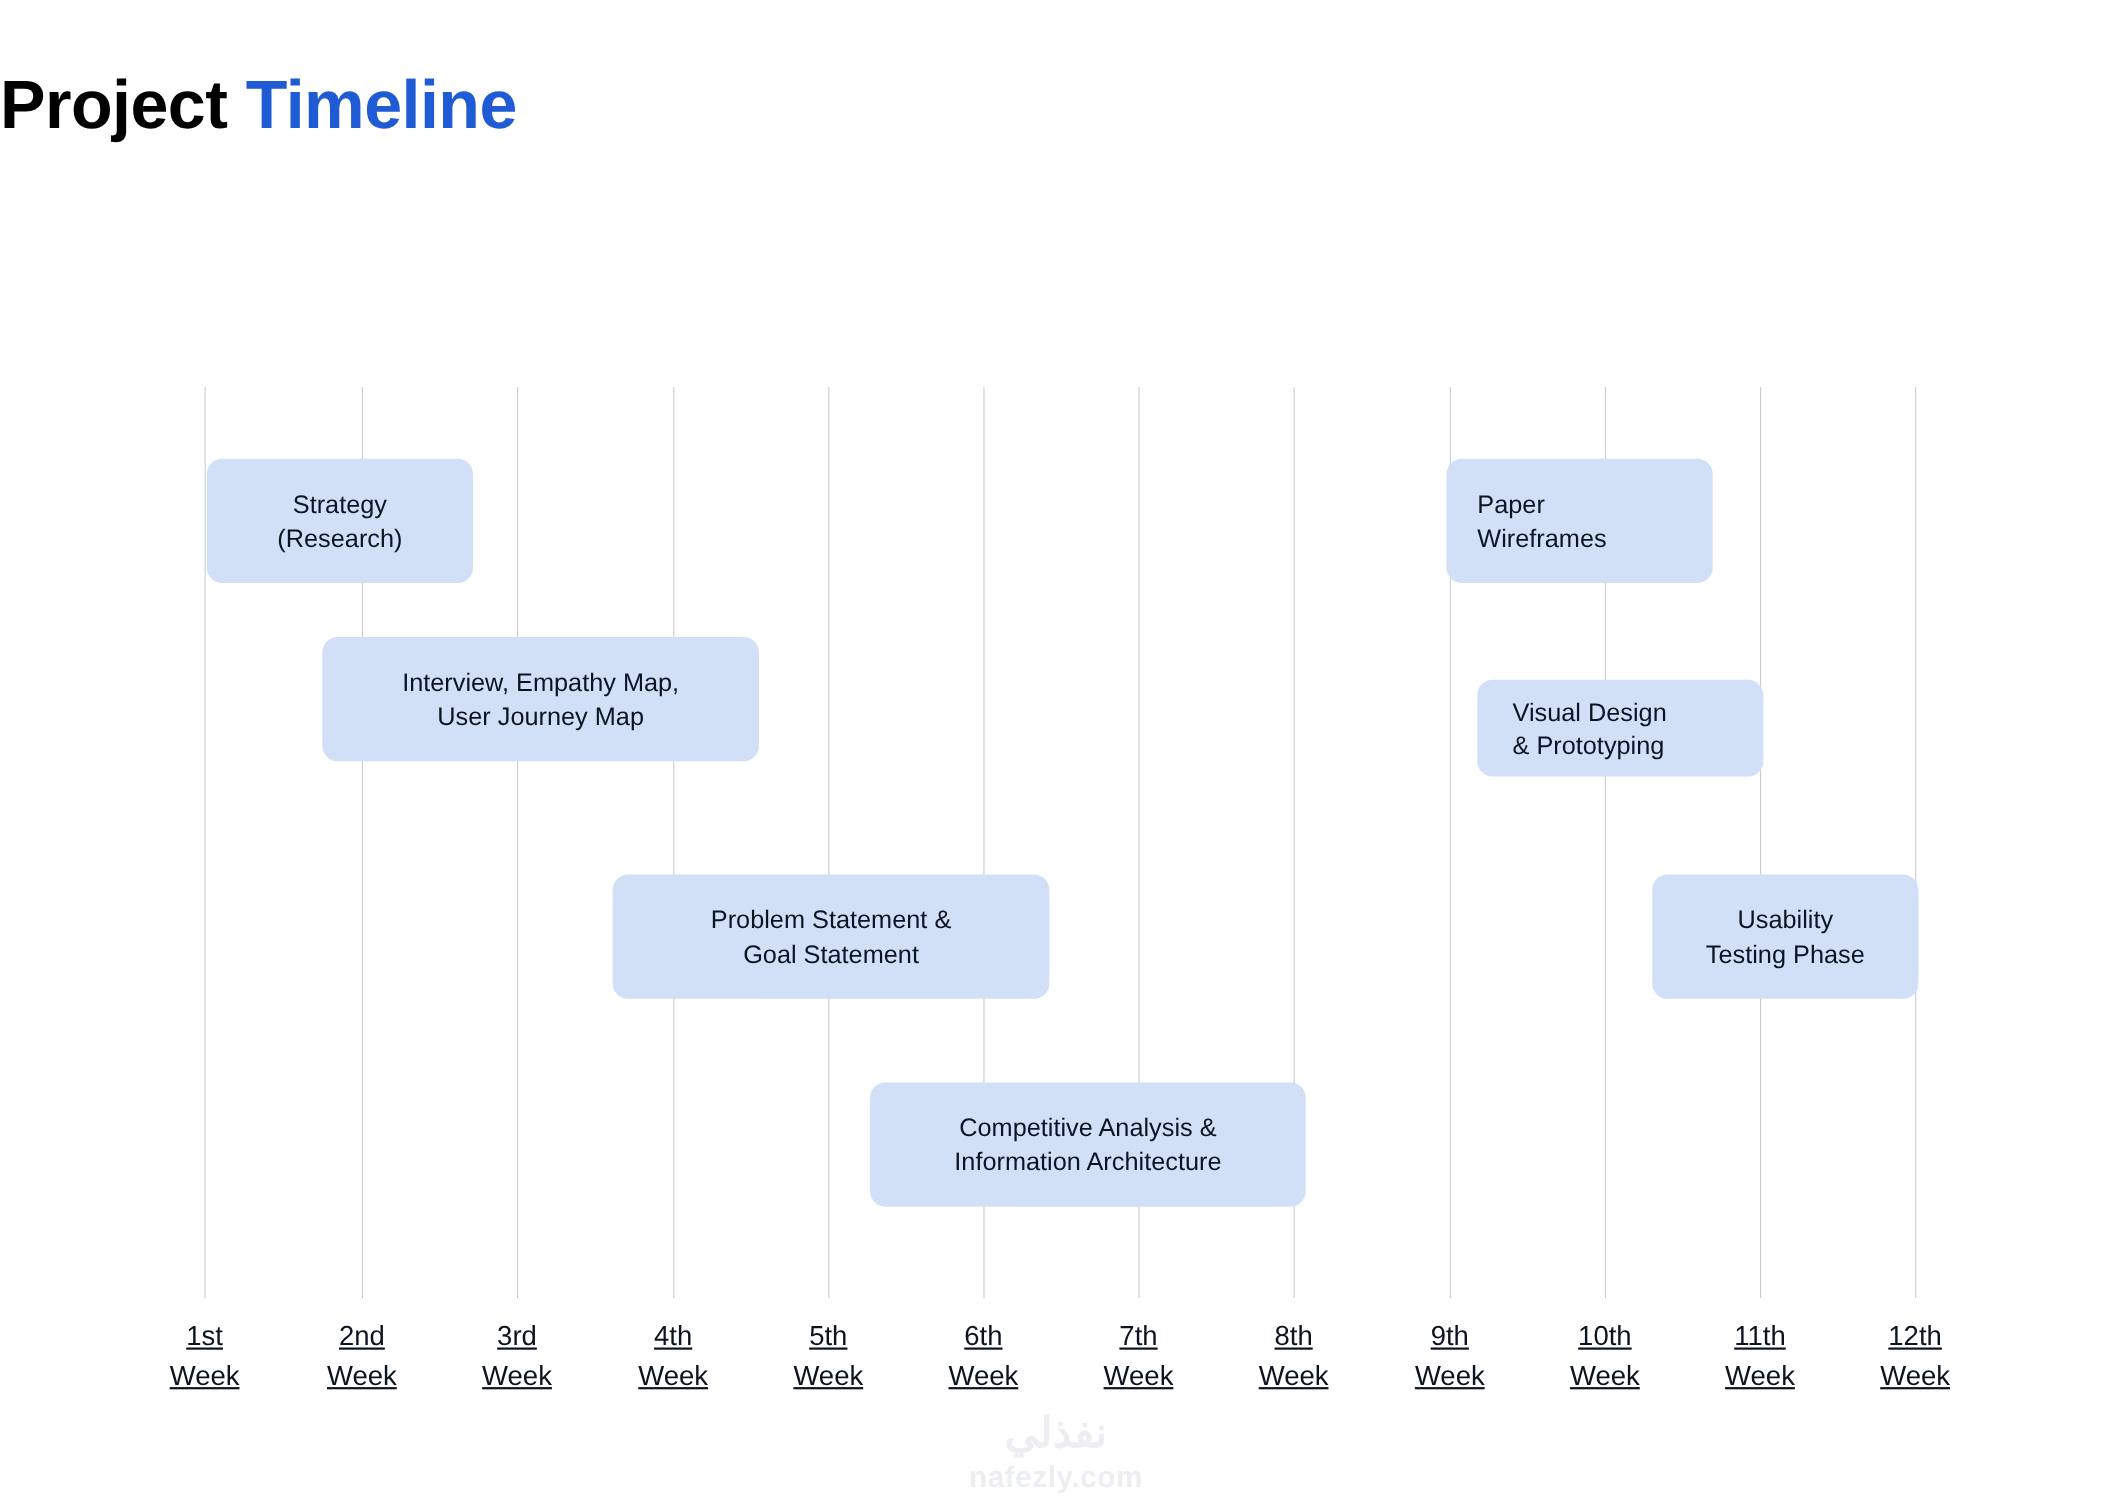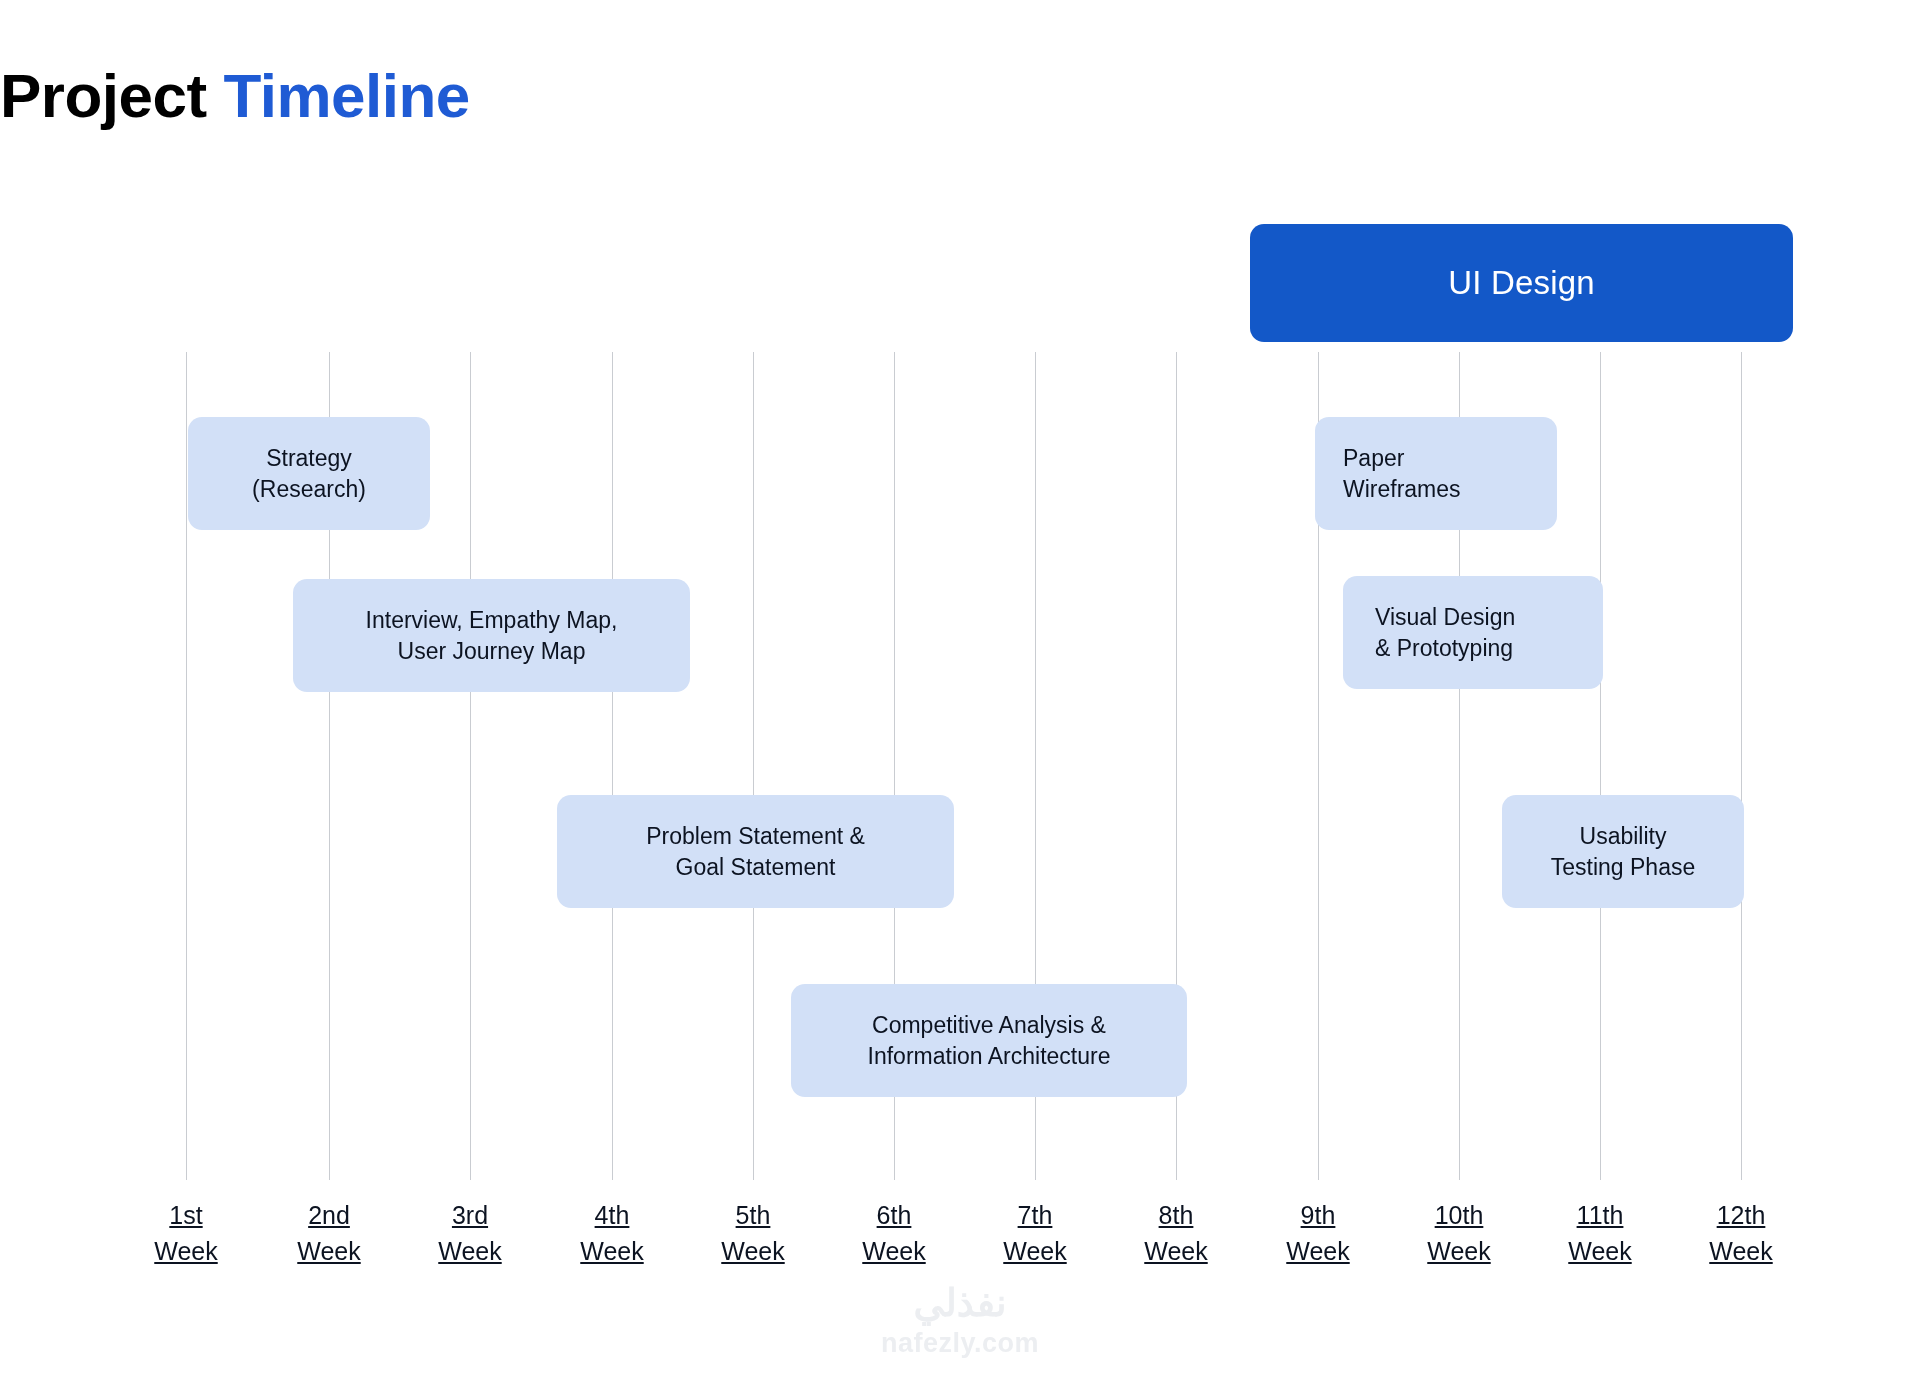--- a/index.html
+++ b/index.html
@@ -155,23 +155,20 @@
       <div class="grid-line" style="left: 753px;"></div>
       <div class="grid-line" style="left: 894px;"></div>
       <div class="grid-line" style="left: 1035px;"></div>
       <div class="grid-line" style="left: 1176px;"></div>
       <div class="grid-line" style="left: 1318px;"></div>
       <div class="grid-line" style="left: 1459px;"></div>
       <div class="grid-line" style="left: 1600px;"></div>
       <div class="grid-line" style="left: 1741px;"></div>
     </div>
 
-  <div class="phase-bar phase-ui">
-    <span>UI Design</span>
-  </div>
 
   <div id="task-layer">
       <div class="task-card" style="left: 188px; top: 417px; width: 242px; height: 113px;">
         <span class="card-text">Strategy
 (Research)</span>
       </div>
       <div class="task-card" style="left: 293px; top: 579px; width: 397px; height: 113px;">
         <span class="card-text">Interview, Empathy Map,
 User Journey Map</span>
       </div>
@@ -180,21 +177,21 @@
 Goal Statement</span>
       </div>
       <div class="task-card" style="left: 791px; top: 984px; width: 396px; height: 113px;">
         <span class="card-text">Competitive Analysis &amp;
 Information Architecture</span>
       </div>
       <div class="task-card align-left" style="left: 1315px; top: 417px; width: 242px; height: 113px;">
         <span class="card-text">Paper
 Wireframes</span>
       </div>
-      <div class="task-card align-left" style="left: 1343px; top: 576px; width: 260px; height: 113px; padding-left: 32px;">
+      <div class="task-card align-left" style="left: 1343px; top: 618px; width: 260px; height: 88px; padding-left: 32px;">
         <span class="card-text">Visual Design
 &amp; Prototyping</span>
       </div>
       <div class="task-card" style="left: 1502px; top: 795px; width: 242px; height: 113px;">
         <span class="card-text">Usability
 Testing Phase</span>
       </div>
     </div>
 
   <div id="week-layer">

